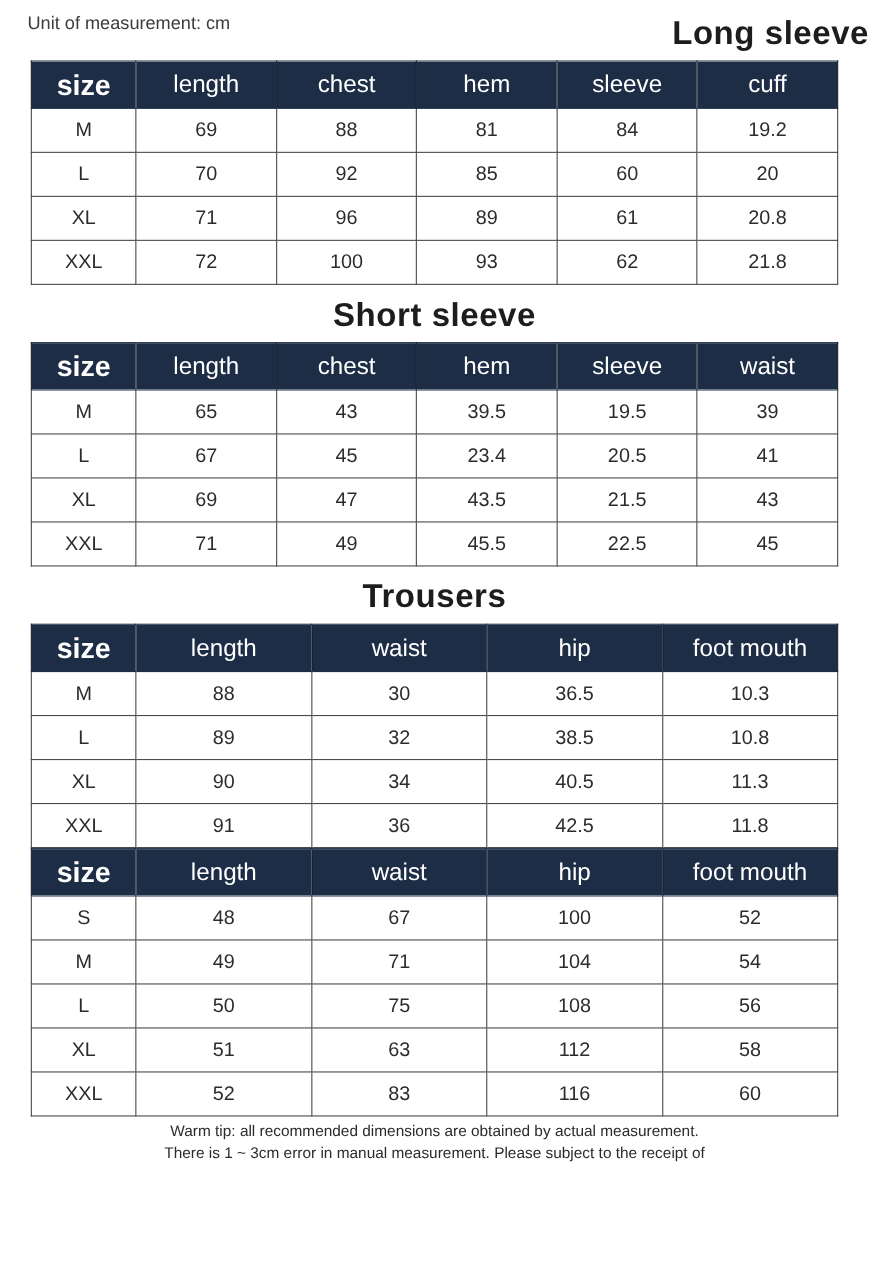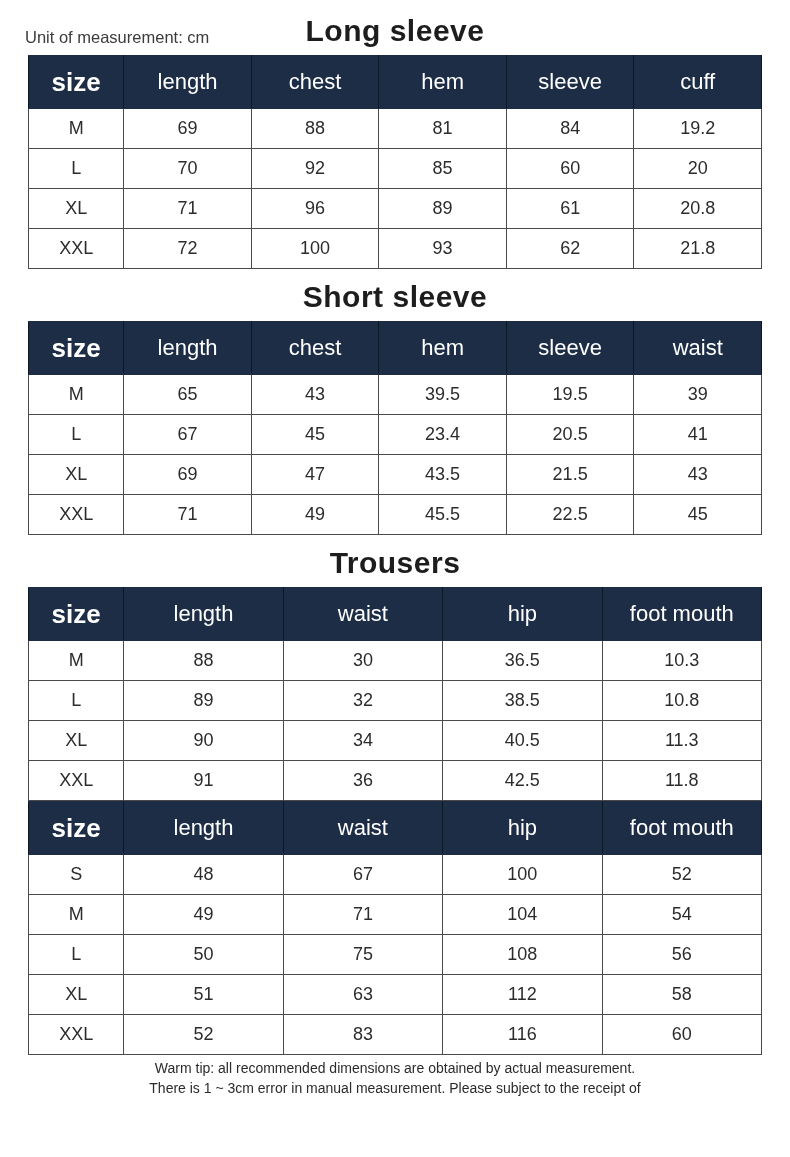--- a/index.html
+++ b/index.html
@@ -18,46 +18,46 @@
   .section-head { position: relative; }
   .section-head.first { padding-top: 12px; }
   .section-title {
     text-align: center;
     font-size: 30px;
     font-weight: 700;
     color: #1d1d1d;
     padding: 11px 0 7px 0;
     letter-spacing: 0.5px;
   }
-  .section-head.first .section-title { padding-top: 2px; }
+  .section-head.first .section-title { padding-top: 2px; text-align: right; }
   .unit-label {
     position: absolute;
     left: 25px;
-    bottom: 8px;
+    bottom: 24px;
     font-size: 16.5px;
     color: #3c3c3c;
   }
   table.size-table {
     width: 734px;
     margin: 0 auto;
     border-collapse: collapse;
     table-layout: fixed;
   }
   .size-table th, .size-table td {
     border: 1px solid #4a4a4a;
     text-align: center;
     vertical-align: middle;
     overflow: hidden;
   }
   .size-table thead th {
     background: #1c2d45;
     color: #ffffff;
     font-weight: 400;
     font-size: 22px;
-    height: 53px;
+    height: 43px;
     border-color: #1c2d45;
     border-right-color: #0d1624;
     border-left-color: #0d1624;
   }
   .size-table thead th.size-col {
     font-size: 26px;
     font-weight: 700;
   }
   .size-table td {
     height: 40px;

